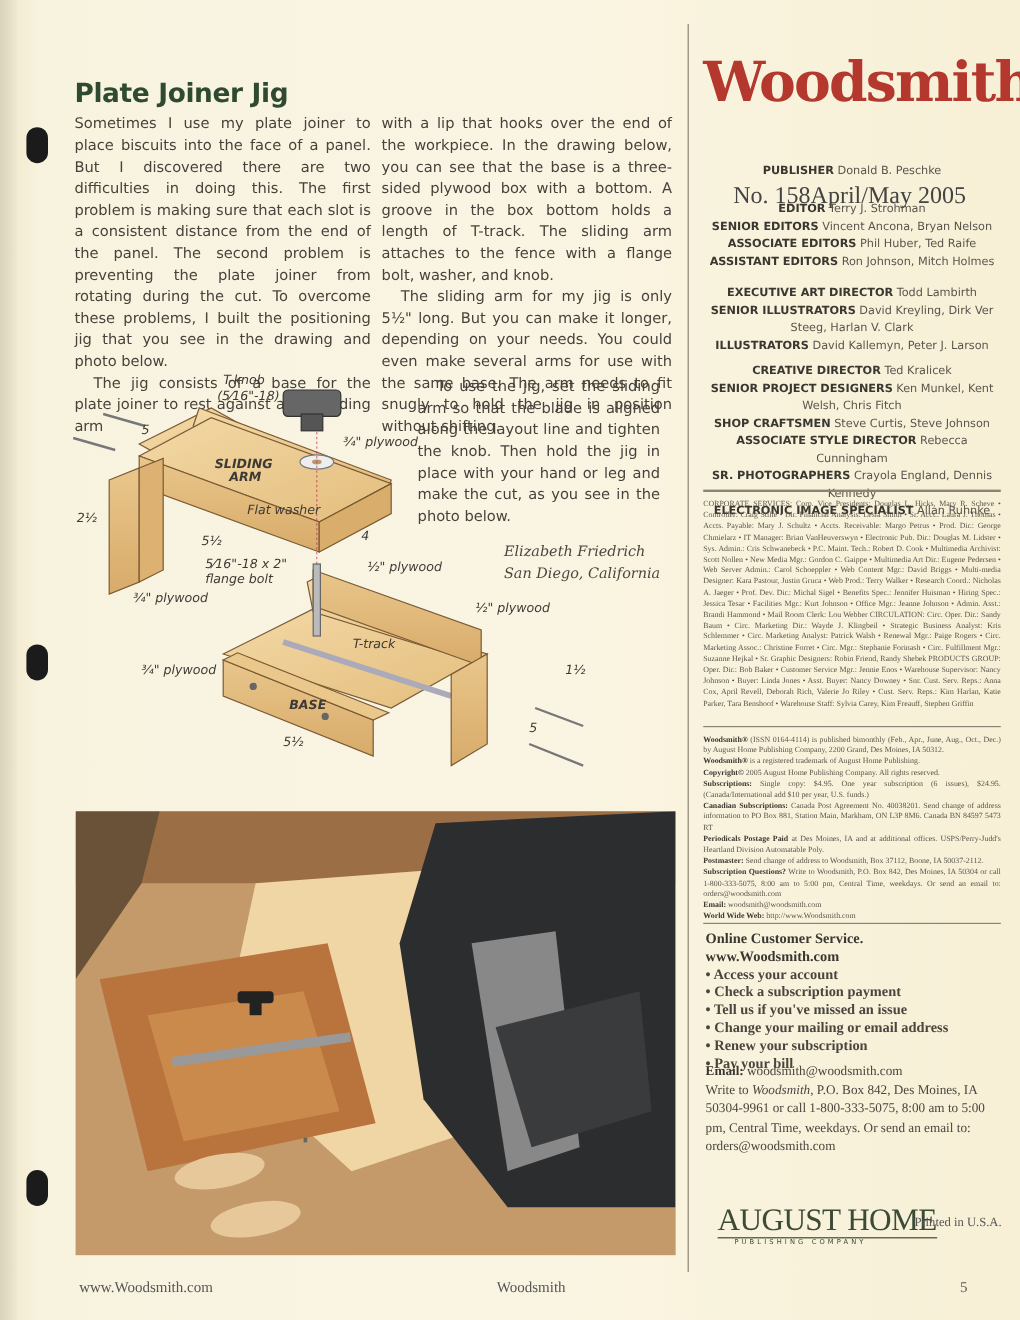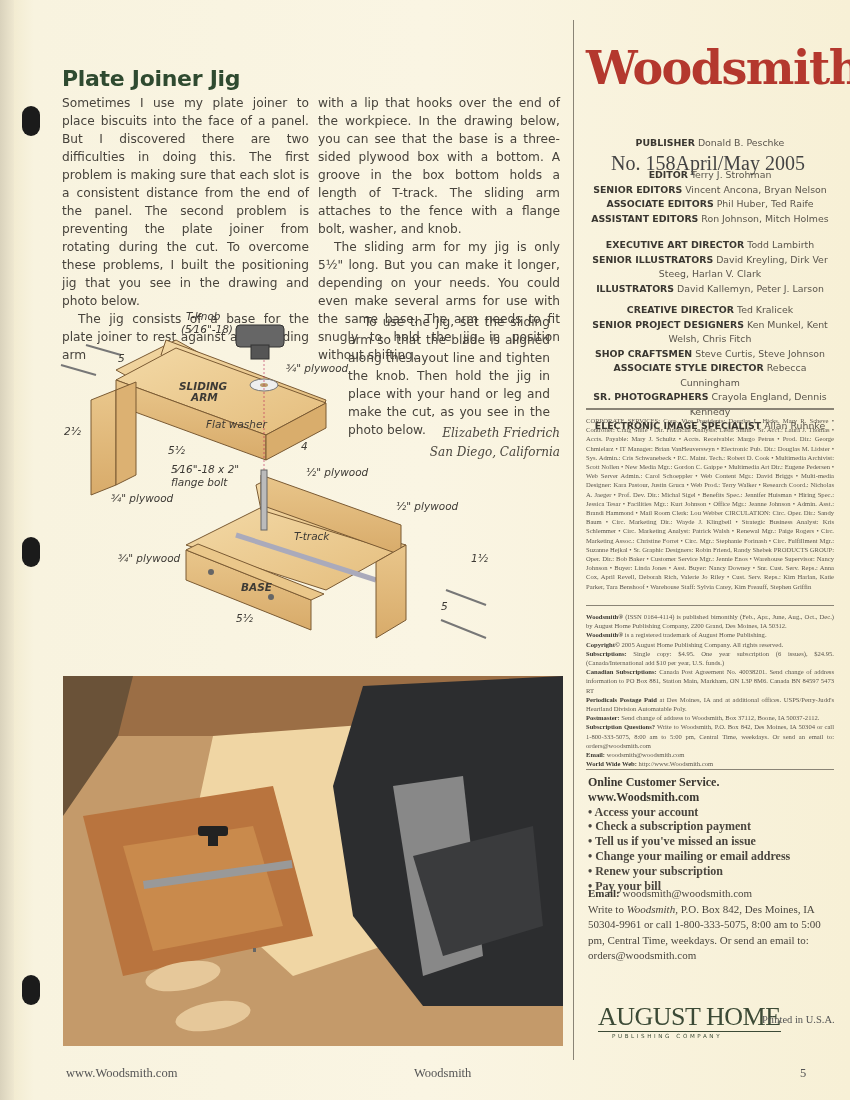--- a/index.html
+++ b/index.html
@@ -8,21 +8,21 @@
   .binder-edge{position:absolute;left:0;top:0;width:14px;height:1100px;background:linear-gradient(90deg,#d9d2bc,#efe8d0);}
   .hole{position:absolute;left:22px;width:18px;height:30px;border-radius:9px;background:#1b1b1b;}
   
   .title{position:absolute;left:62px;top:66px;font-family:"DejaVu Sans",sans-serif;font-weight:bold;font-size:22px;color:#2f4a30;letter-spacing:-0.3px;}
   .col{position:absolute;font-family:"DejaVu Sans",sans-serif;font-size:12.2px;line-height:18px;color:#47433c;text-align:justify;}
   .col p{margin:0;}
   .col .indent{text-indent:16px;}
   .col1{left:62px;top:94px;width:247px;}
   .col2{left:318px;top:94px;width:242px;}
   .col3{left:348px;top:313px;width:202px;}
-  .sig{position:absolute;left:420px;top:424px;width:140px;text-align:right;font-family:"DejaVu Serif",serif;font-style:italic;font-size:12px;line-height:19px;color:#4a463f;}
+  .sig{position:absolute;left:420px;top:450px;width:140px;text-align:left;font-family:"DejaVu Serif",serif;font-style:italic;font-size:12px;line-height:19px;color:#4a463f;}
   .drawing{position:absolute;left:56px;top:300px;width:440px;height:350px;}
   .lbl{font-family:"DejaVu Sans",sans-serif;font-style:italic;font-size:10.5px;fill:#3d3a35;}
   .lblb{font-family:"DejaVu Sans",sans-serif;font-style:italic;font-weight:bold;font-size:10.5px;fill:#3d3a35;}
   .photo{position:absolute;left:63px;top:676px;width:500px;height:370px;overflow:hidden;background:#c9a477;}
   
   .vrule{position:absolute;left:573px;top:20px;width:1px;height:1040px;background:#8a8476;}
   .logo{position:absolute;left:586px;top:44px;width:250px;text-align:center;font-family:"DejaVu Serif",serif;font-weight:bold;font-size:46px;color:#b4382e;letter-spacing:-1.5px;line-height:48px;}
   .issue{position:absolute;left:586px;top:108px;width:244px;font-family:"Liberation Serif",serif;font-size:20px;color:#444;display:flex;justify-content:center;margin-top:44px;}
   .credits{position:absolute;left:586px;width:248px;text-align:center;font-family:"DejaVu Sans",sans-serif;font-size:9.4px;line-height:14.5px;color:#5a554c;}
   .credits b{color:#3a3731;}

